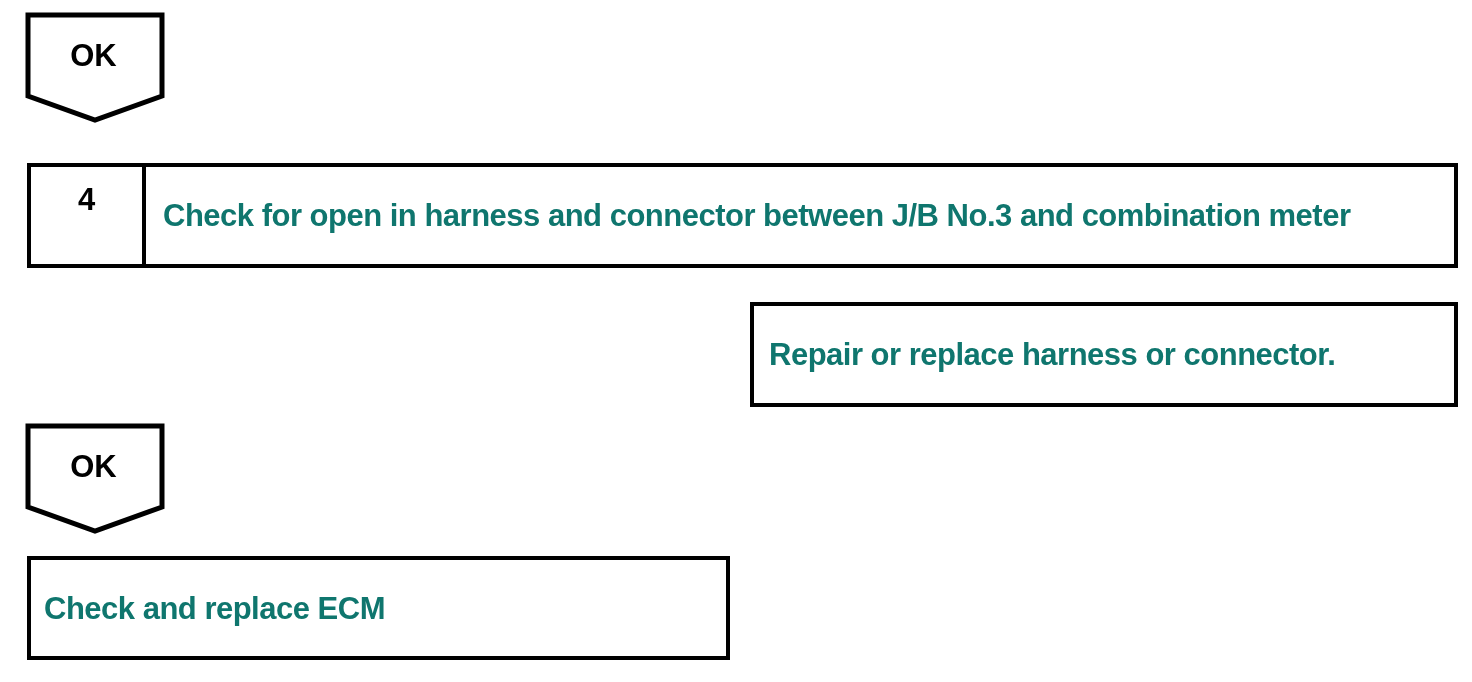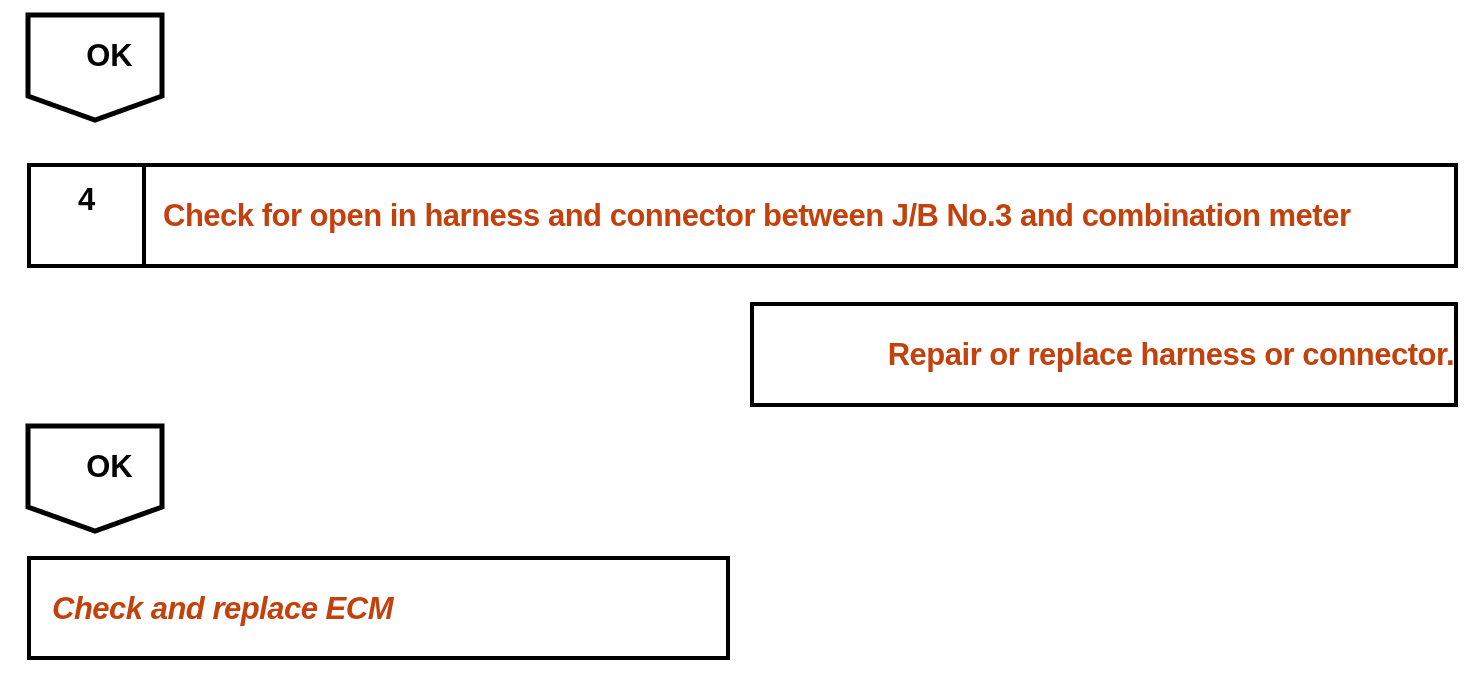--- a/index.html
+++ b/index.html
@@ -23,21 +23,20 @@
     display: block;
   }
   .shape .lbl {
     position: absolute;
     text-align: center;
     font-weight: bold;
     font-size: 31px;
     line-height: 31px;
     letter-spacing: 0px;
     color: #000000;
-    padding-left: 16px;
   }
   .ok .lbl {
     left: 0;
     top: 28px;
     width: 137px;
   }
   .ng .lbl {
     left: 0;
     top: 42px;
     width: 108px;
@@ -68,21 +67,21 @@
     flex: 1 1 auto;
     display: flex;
     align-items: center;
     padding: 0 36px 0 17px;
   }
   .bold-text {
     font-weight: bold;
     font-size: 31px;
     line-height: 37px;
     letter-spacing: -0.5px;
-    color: #c2410c;
+    color: #0f766e;
   }
   .action-box {
     display: flex;
     align-items: center;
   }
 </style>
 </head>
 <body>
 
 <div class="canvas">
@@ -95,28 +94,28 @@
   </div>
 
   <div class="box step-box" style="left:27px; top:163px; width:1431px; height:105px;">
     <div class="step-num">4</div>
     <div class="step-text">
       <span class="bold-text">Check for open in harness and connector between J/B No.3 and combination meter</span>
     </div>
   </div>
 
 
-  <div class="box action-box" style="left:750px; top:302px; width:708px; height:105px; padding-left:23px;justify-content:flex-end;">
+  <div class="box action-box" style="left:750px; top:302px; width:708px; height:105px; padding-left:15px;">
     <span class="bold-text">Repair or replace harness or connector.</span>
   </div>
 
   <div class="shape ok" style="left:25px; top:423px;">
     <svg width="140" height="112" viewBox="0 0 140 112">
       <polygon points="3,3 137,3 137,84 70,108 3,84" fill="#ffffff" stroke="#000000" stroke-width="5" stroke-linejoin="miter"></polygon>
     </svg>
     <div class="lbl">OK</div>
   </div>
 
-  <div class="box action-box" style="left:27px; top:556px; width:703px; height:104px; padding-left:21px;font-style:italic;">
+  <div class="box action-box" style="left:27px; top:556px; width:703px; height:104px; padding-left:13px;">
     <span class="bold-text">Check and replace ECM</span>
   </div>
 
 </div>
 
 </body></html>

